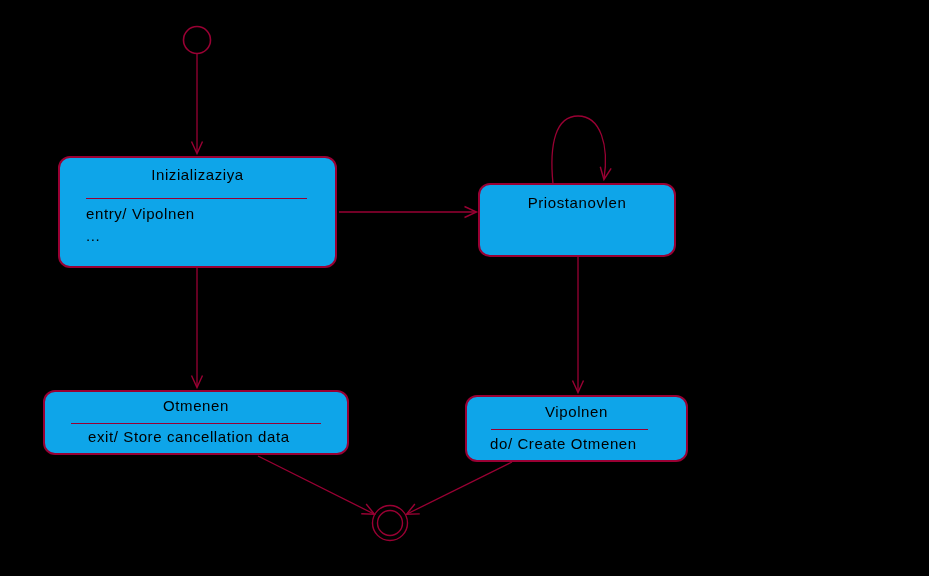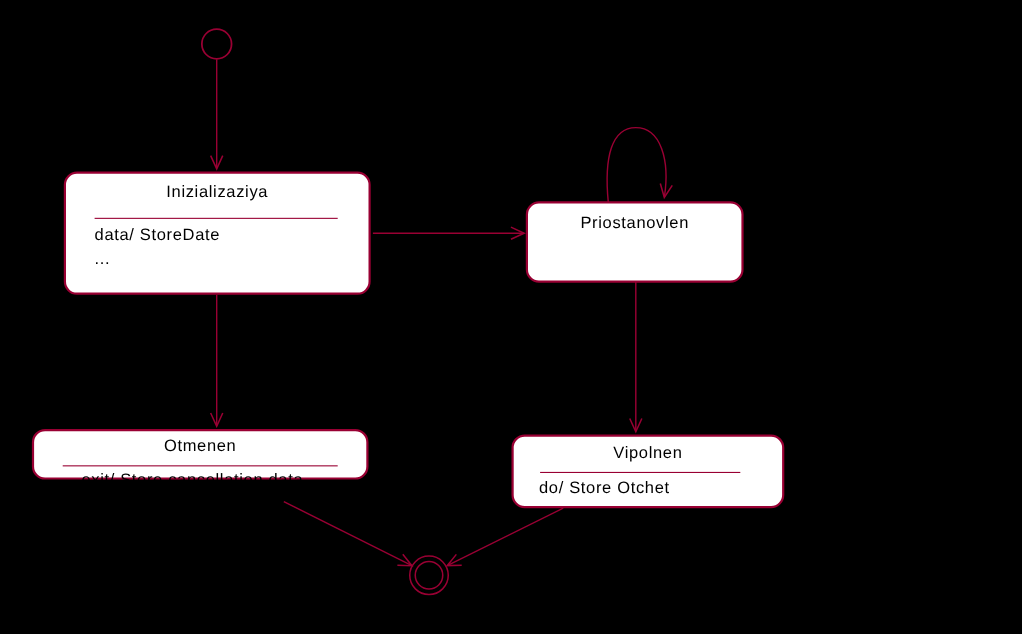--- a/index.html
+++ b/index.html
@@ -18,21 +18,21 @@
   .layer {
     position: absolute;
     left: 0;
     top: 0;
     pointer-events: none;
   }
   .layer * { pointer-events: auto; }
   .state {
     position: absolute;
     box-sizing: border-box;
-    background: #ffffff;
+    background: #0ea5e9;
     border: 2px solid #990033;
     border-radius: 12px;
     color: #000000;
   }
   .state-title {
     font-size: 15px;
     letter-spacing: 0.6px;
     text-align: center;
     white-space: nowrap;
   }
@@ -51,27 +51,27 @@
   #st-iniz { left: 58px; top: 156px; width: 279px; height: 112px; }
   #st-iniz .state-title { padding-top: 8px; }
   #st-iniz .sep { margin: 15px 28px 0 26px; }
   #st-iniz .actions { margin-top: 4px; padding-left: 26px; }
 
   
   #st-prio { left: 478px; top: 183px; width: 198px; height: 74px; }
   #st-prio .state-title { padding-top: 9px; }
 
   
-  #st-otm { left: 29px; top: 390px; width: 306px; height: 46px; }
+  #st-otm { left: 43px; top: 390px; width: 306px; height: 65px; }
   #st-otm .state-title { padding-top: 5px; }
   #st-otm .sep { margin: 9px 26px 0 26px; }
   #st-otm .actions { margin-top: 2px; padding-left: 43px; }
 
   
-  #st-vip { left: 465px; top: 395px; width: 248px; height: 67px; }
+  #st-vip { left: 465px; top: 395px; width: 223px; height: 67px; }
   #st-vip .state-title { padding-top: 6px; }
   #st-vip .sep { margin: 9px 38px 0 24px; }
   #st-vip .actions { margin-top: 3px; padding-left: 23px; }
 </style>
 </head>
 <body>
 
 <div class="stage">
 
   <svg class="layer" width="929" height="576" viewBox="0 0 929 576">
@@ -100,38 +100,38 @@
     <g>
       <circle cx="390" cy="523" r="17.5" fill="none" stroke="#990033" stroke-width="1.4"></circle>
       <circle cx="390" cy="523" r="12.5" fill="none" stroke="#990033" stroke-width="1.4"></circle>
     </g>
   </svg>
 
   <div class="state" id="st-iniz">
     <div class="state-title">Inizializaziya</div>
     <div class="sep"></div>
     <div class="actions">
-      <div class="action">data/ StoreDate</div>
+      <div class="action">entry/ Vipolnen</div>
       <div class="action">...</div>
     </div>
   </div>
 
   <div class="state" id="st-prio">
     <div class="state-title">Priostanovlen</div>
   </div>
 
   <div class="state" id="st-otm">
     <div class="state-title">Otmenen</div>
     <div class="sep"></div>
     <div class="actions">
       <div class="action">exit/ Store cancellation data</div>
     </div>
   </div>
 
   <div class="state" id="st-vip">
     <div class="state-title">Vipolnen</div>
     <div class="sep"></div>
     <div class="actions">
-      <div class="action">do/ Store Otchet</div>
+      <div class="action">do/ Create Otmenen</div>
     </div>
   </div>
 
 </div>
 
 </body></html>

